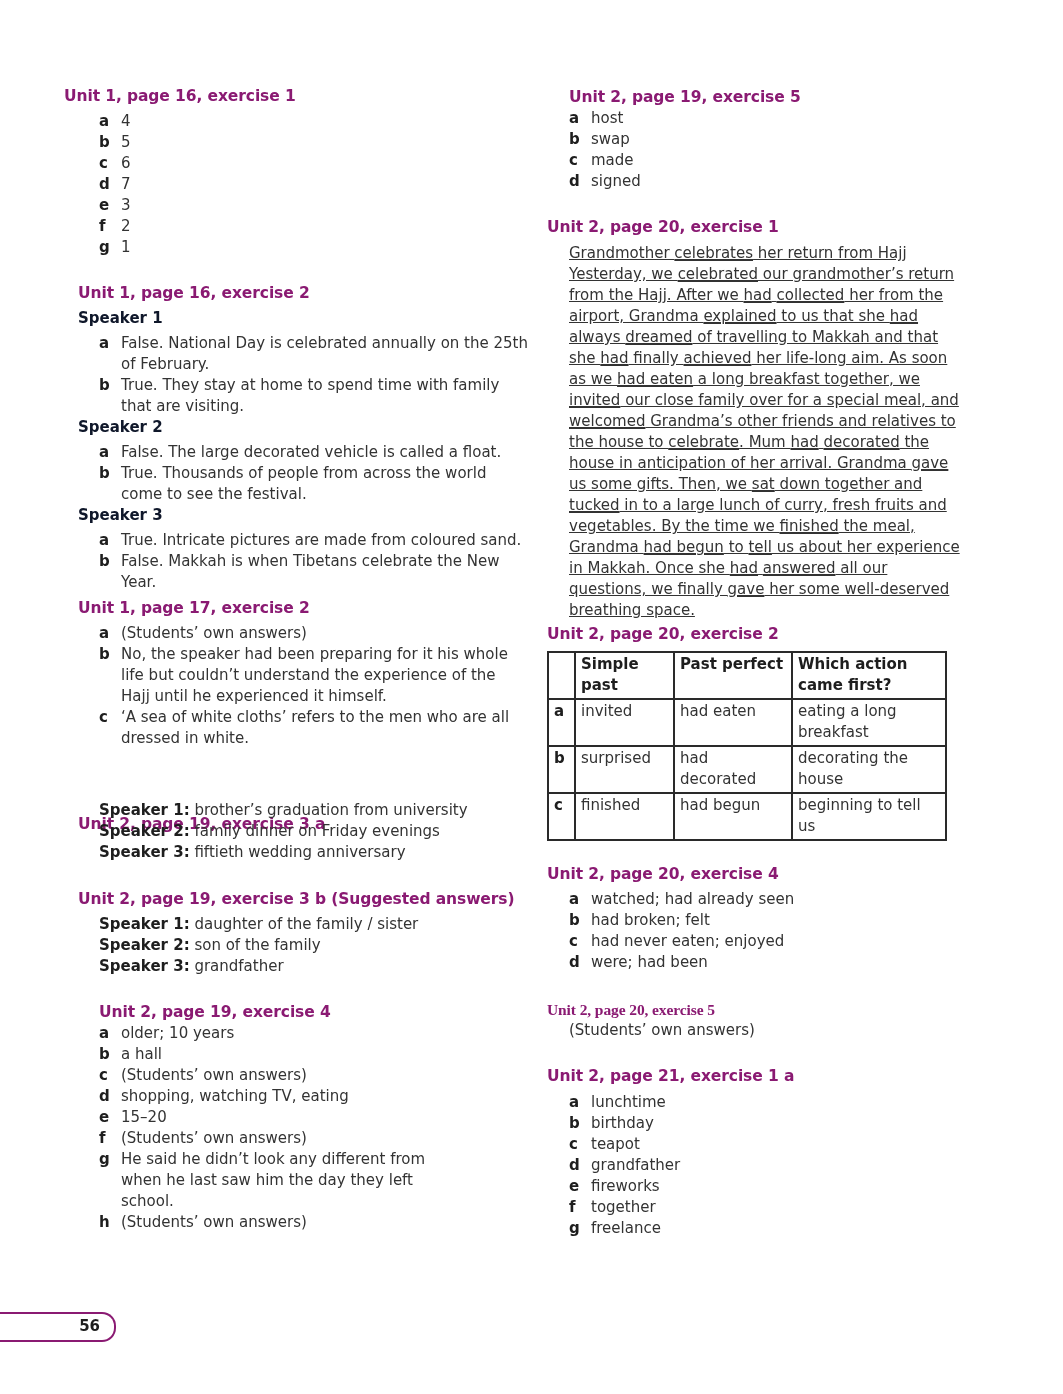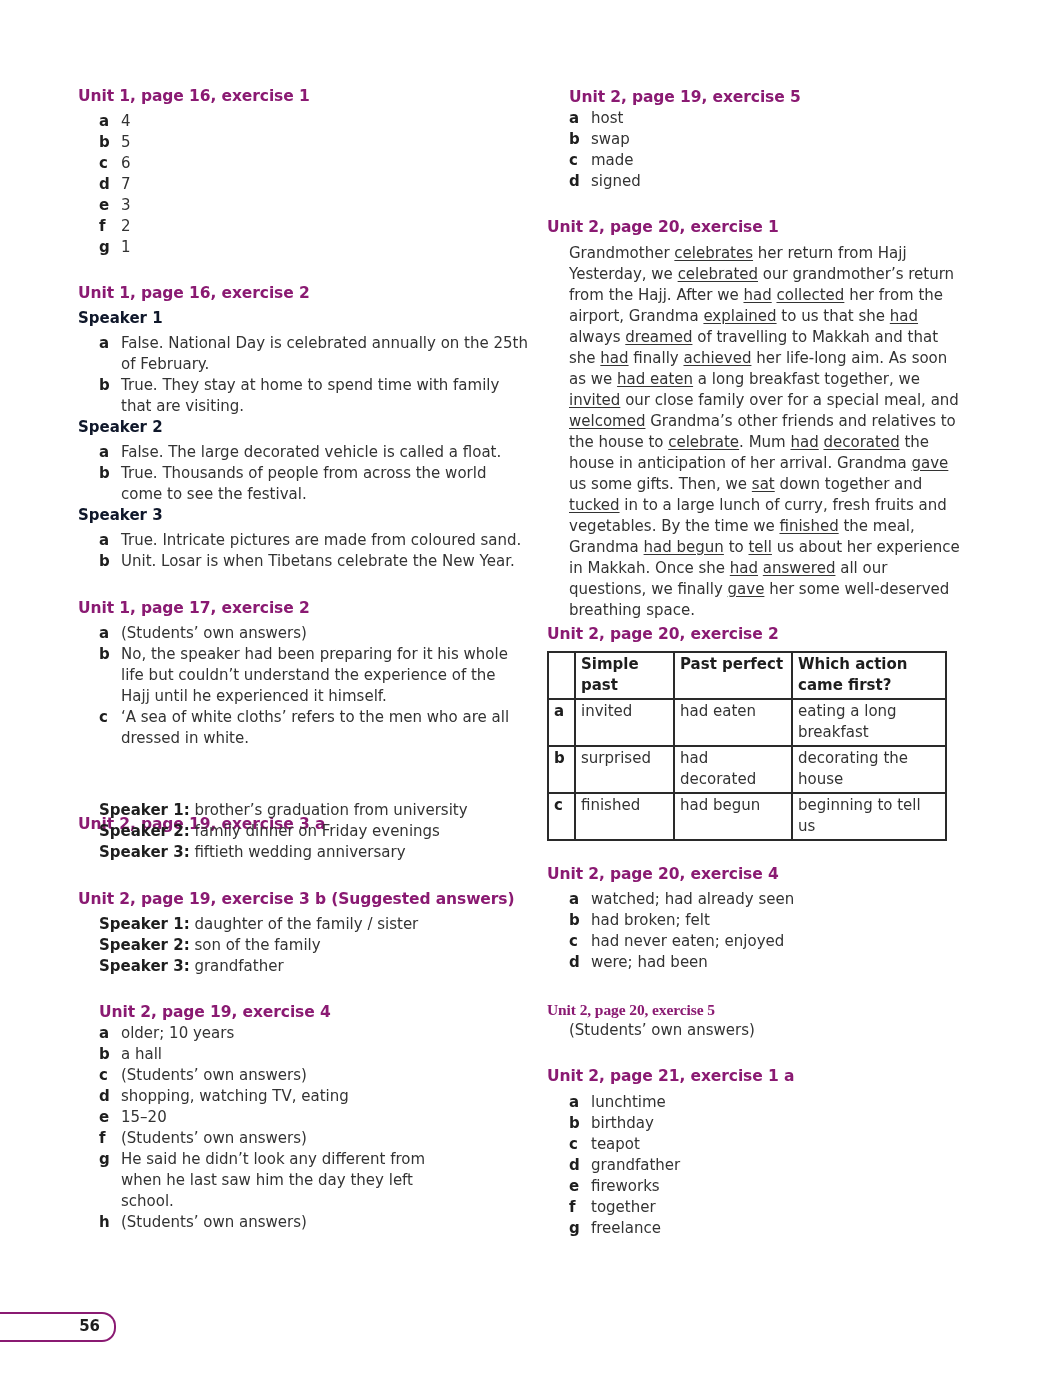--- a/index.html
+++ b/index.html
@@ -6,33 +6,33 @@
   body { width: 1063px; height: 1394px; position: relative; overflow: hidden;
          font-family: "DejaVu Sans", sans-serif; color: #2a2a2a; }
   .abs { position: absolute; }
   .h { color: #8a1a72; font-weight: bold; font-size: 15.5px; line-height: 21px; white-space: nowrap; letter-spacing: -0.1px; }
   .sp { font-weight: bold; font-size: 15px; line-height: 21px; color: #0f172a; }
   .row { position: relative; font-size: 15px; line-height: 21px; color: #333; }
   .row .lt { position: absolute; left: 0; top: 0; font-weight: bold; color: #1e1e1e; }
   .row .tx { display: block; padding-left: 22px; }
   .plain { font-size: 15px; line-height: 21px; color: #333; }
   .plain b { color: #1e1e1e; }
-  .para { font-size: 15px; line-height: 21px; color: #333; width: 395px; }
+  .para { font-size: 15px; line-height: 21px; color: #333; width: 395px; text-decoration: underline; }
   .para u { text-decoration: underline; text-underline-offset: 2px; }
   table.t { border-collapse: collapse; font-size: 15px; line-height: 21px; color: #333; }
   table.t td { border: 2px solid #2a2a2a; vertical-align: top; padding: 1px 6px 2px 5px; }
   table.t .bold { font-weight: bold; color: #1e1e1e; }
   .pagebox { position: absolute; left: -20px; top: 1312px; width: 134px; height: 26px;
              border: 2px solid #8a1a72; border-radius: 0 14px 14px 0; border-left: none; }
   .pagenum { position: absolute; right: 14px; top: 3px; font-weight: bold; font-size: 15px; color: #1e1e1e; }
 </style>
 </head>
 <body>
 
-<div class="abs h" style="left:78px;top:86px;">Unit 1, page 16, exercise 1</div>
+<div class="abs h" style="left:64px;top:86px;">Unit 1, page 16, exercise 1</div>
 <div class="abs" style="left:99px;top:111px;width:400px;">
   <div class="row">
       <span class="lt">a</span>
       <span class="tx">4</span>
     </div>
   <div class="row">
       <span class="lt">b</span>
       <span class="tx">5</span>
     </div>
   <div class="row">
@@ -82,21 +82,21 @@
       </div>
   </div>
   <div class="sp">Speaker 3</div>
   <div style="padding-left:21px;margin-top:4px;">
     <div class="row">
         <span class="lt">a</span>
         <span class="tx">True. Intricate pictures are made from coloured sand.</span>
       </div>
     <div class="row">
         <span class="lt">b</span>
-        <span class="tx">Unit. Losar is when Tibetans celebrate the New Year.</span>
+        <span class="tx">False. Makkah is when Tibetans celebrate the New Year.</span>
       </div>
   </div>
 </div>
 
 <div class="abs h" style="left:78px;top:598px;">Unit 1, page 17, exercise 2</div>
 <div class="abs" style="left:99px;top:623px;width:430px;">
   <div class="row">
       <span class="lt">a</span>
       <span class="tx">(Students’ own answers)</span>
     </div>

